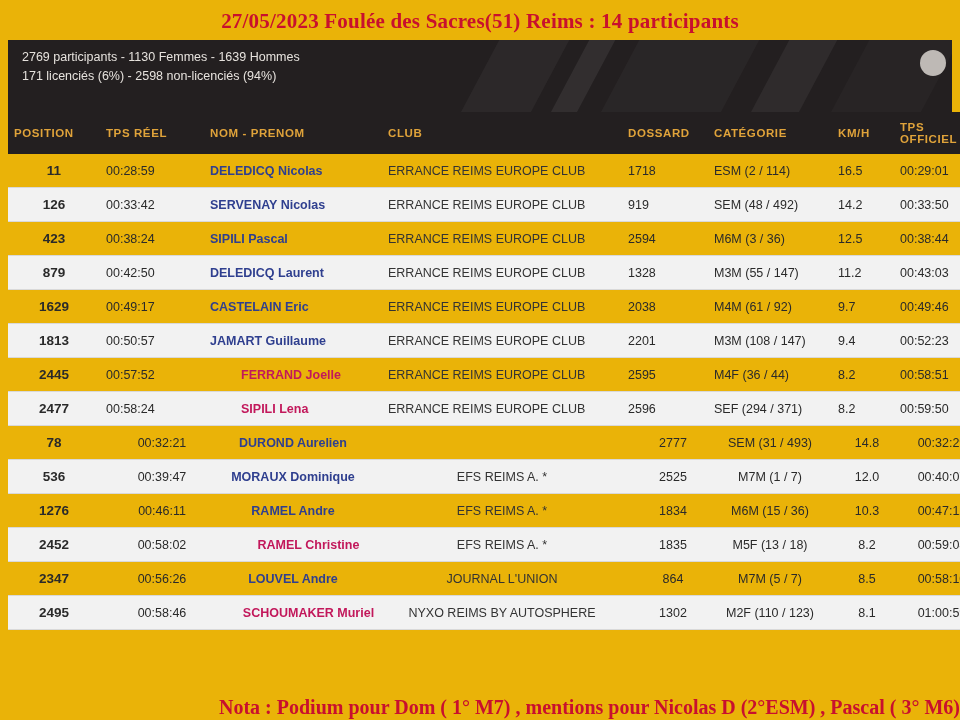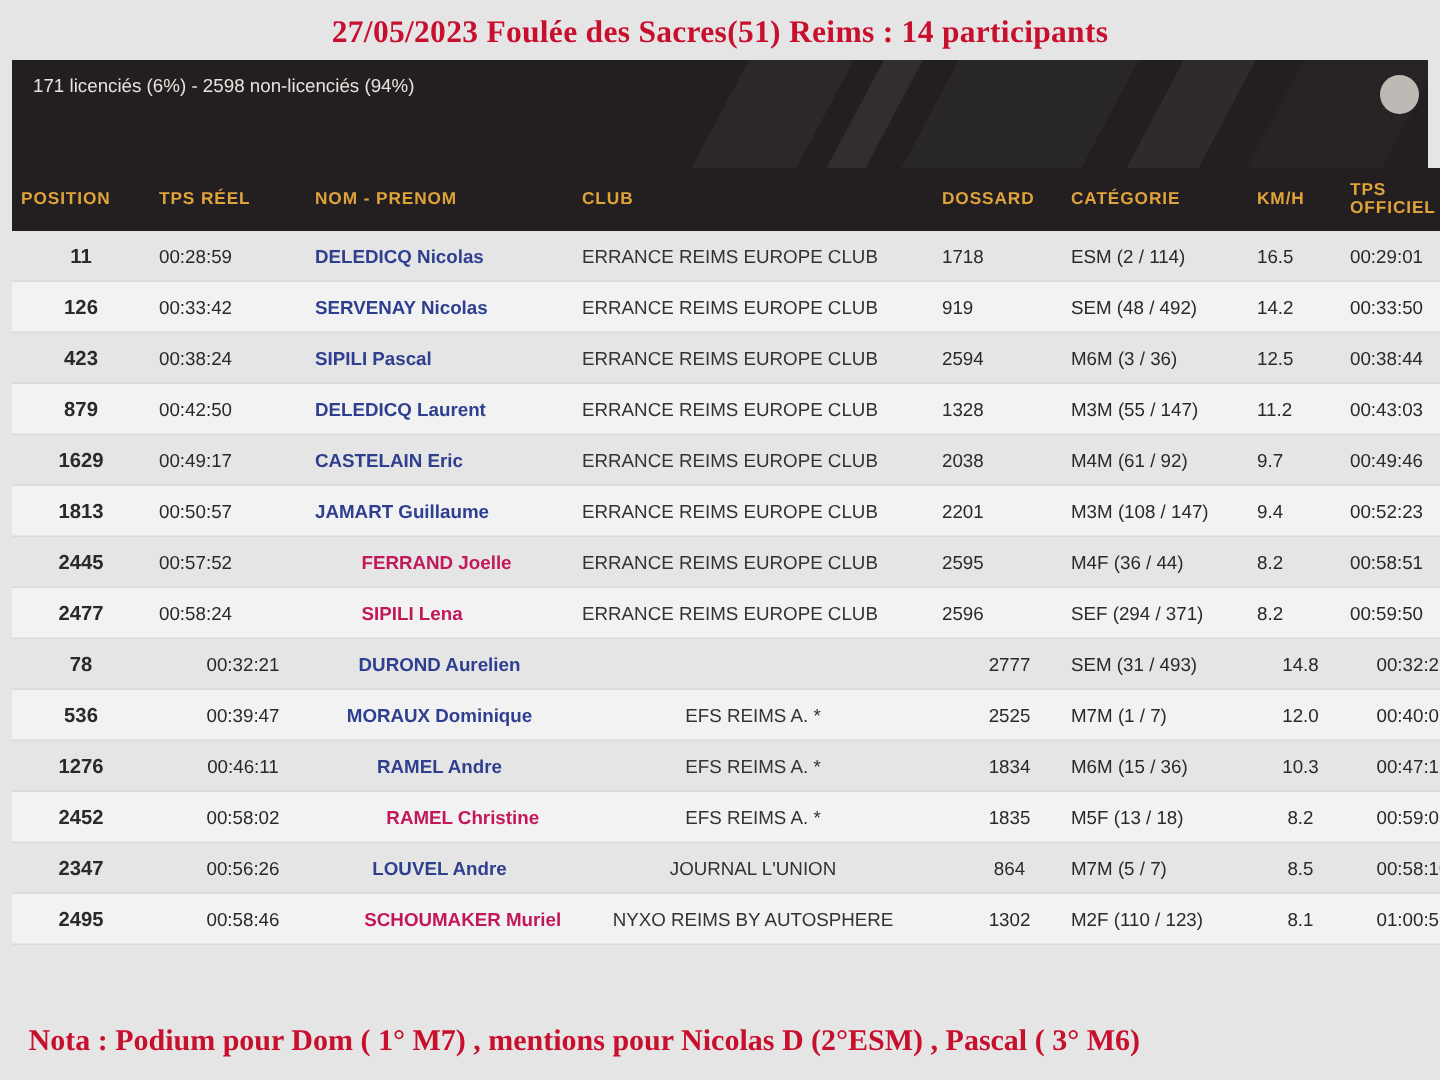--- a/index.html
+++ b/index.html
@@ -10,21 +10,21 @@
   body {
     width: 960px;
     height: 720px;
     font-family: "Liberation Sans", sans-serif;
     overflow: hidden;
   }
   .page {
     position: relative;
     width: 960px;
     height: 720px;
-    background: #e5e5e5;
+    background: #eab308;
   }
 
   
   .title {
     text-align: center;
     font-family: "Liberation Serif", serif;
     font-weight: bold;
     font-size: 21px;
     color: #c8102e;
     padding-top: 9px;
@@ -122,31 +122,31 @@
   .col-cat     { width: 124px; text-align: left; }
   .col-kmh     { width: 62px;  text-align: center; }
   .col-off     { width: 96px;  text-align: center; }
 
   
   tr.shift td.pos      { text-align: center; }
   tr.shift td.tps      { text-align: center; padding-left: 26px; }
   tr.shift td.nom      { text-align: center; }
   tr.shift td.club     { text-align: center; }
   tr.shift td.dossard  { text-align: center; padding-left: 22px; }
-  tr.shift td.cat      { }
+  tr.shift td.cat      { text-align: center; }
   tr.shift td.kmh      { text-align: center; padding-left: 14px; }
   tr.shift td.off      { text-align: center; }
 
   
   .note {
     position: absolute;
     left: 0;
     right: 0;
-    bottom: 14px;
-    text-align: left;
+    bottom: 1px;
+    text-align: right;
     font-family: "Liberation Serif", serif;
     font-weight: bold;
     font-size: 20px;
     color: #c8102e;
     padding-left: 19px;
   }
 </style>
 </head>
 <body>
 
@@ -155,20 +155,21 @@
   <div class="title">27/05/2023  Foulée des Sacres(51) Reims : 14 participants</div>
 
   <div class="banner">
     <div class="streak s1"></div>
     <div class="streak s2"></div>
     <div class="streak s3"></div>
     <div class="streak s4"></div>
     <div class="streak s5"></div>
     <div class="badge"></div>
     <div class="stats">
+      <div>2769 participants - 1130 Femmes - 1639 Hommes</div>
       <div>171 licenciés (6%) - 2598 non-licenciés (94%)</div>
     </div>
   </div>
 
   <div class="table-wrap">
     <table class="results">
       <colgroup>
         <col class="col-pos">
         <col class="col-tps">
         <col class="col-nom">

